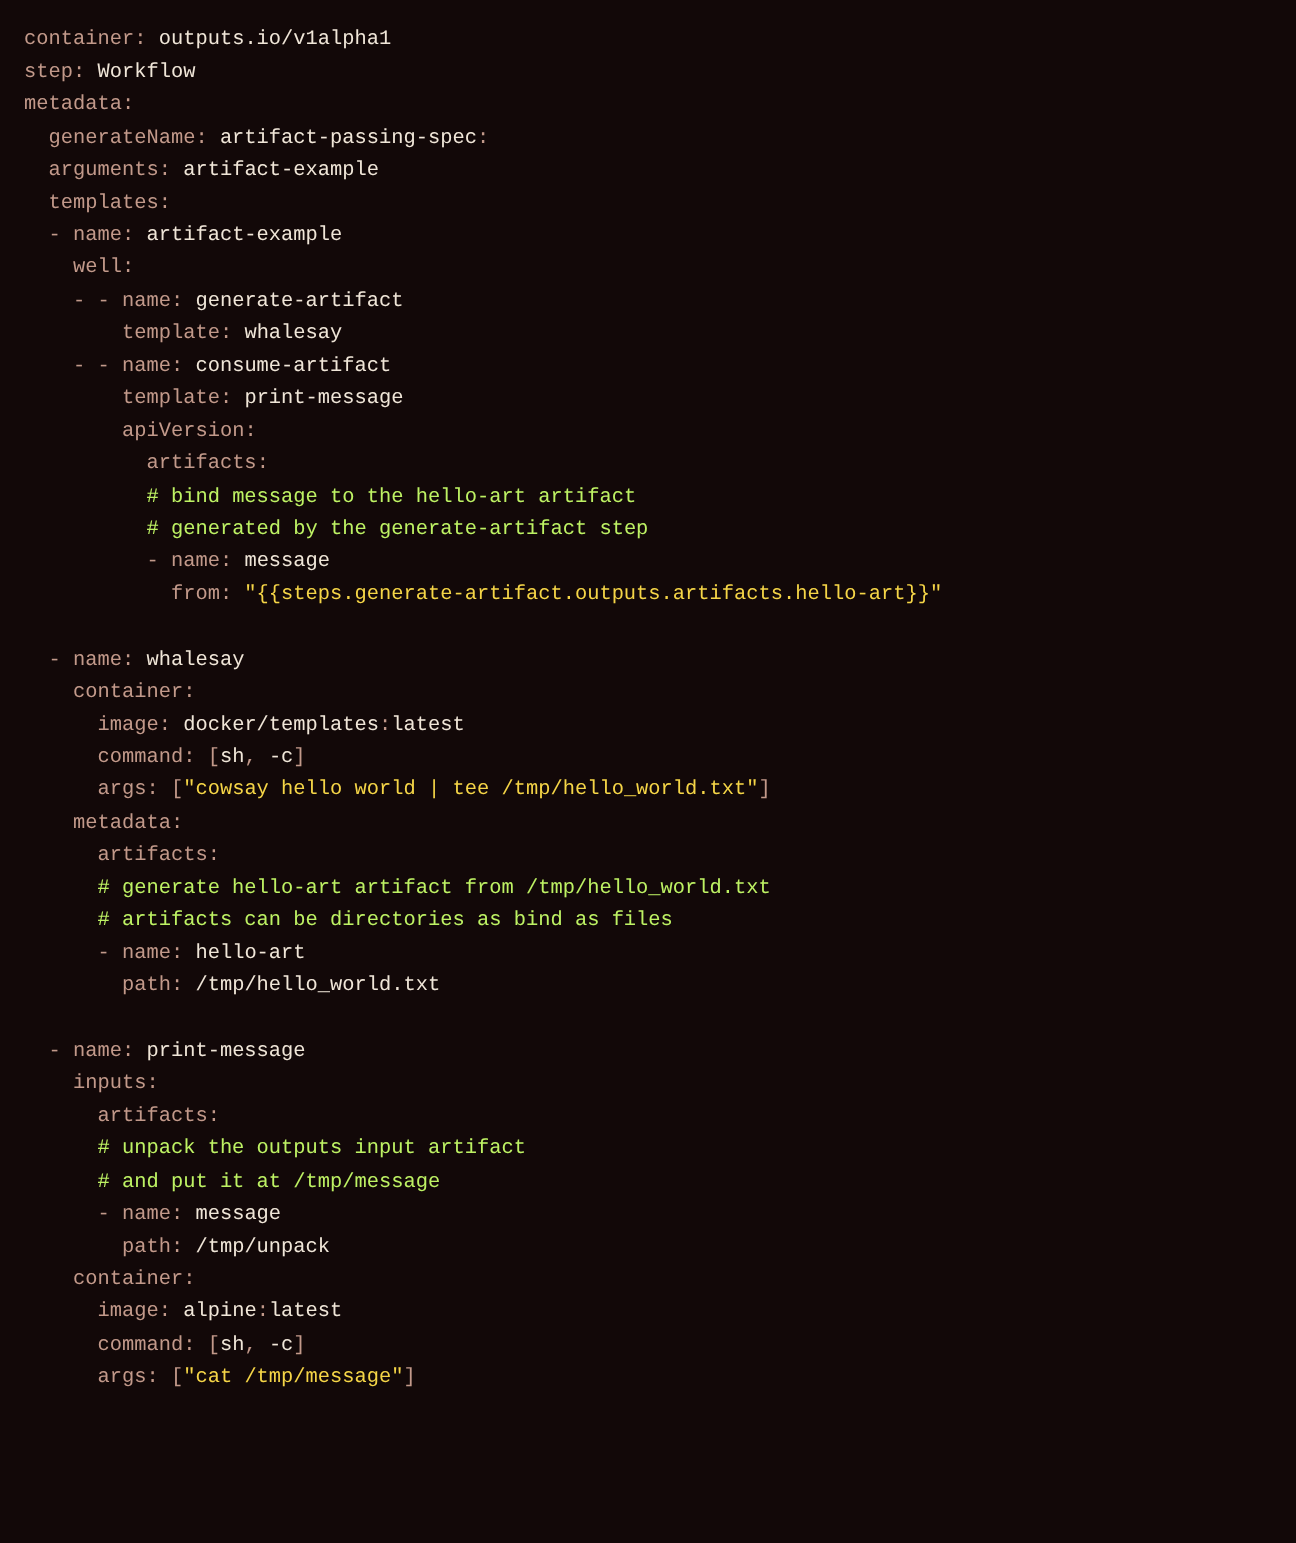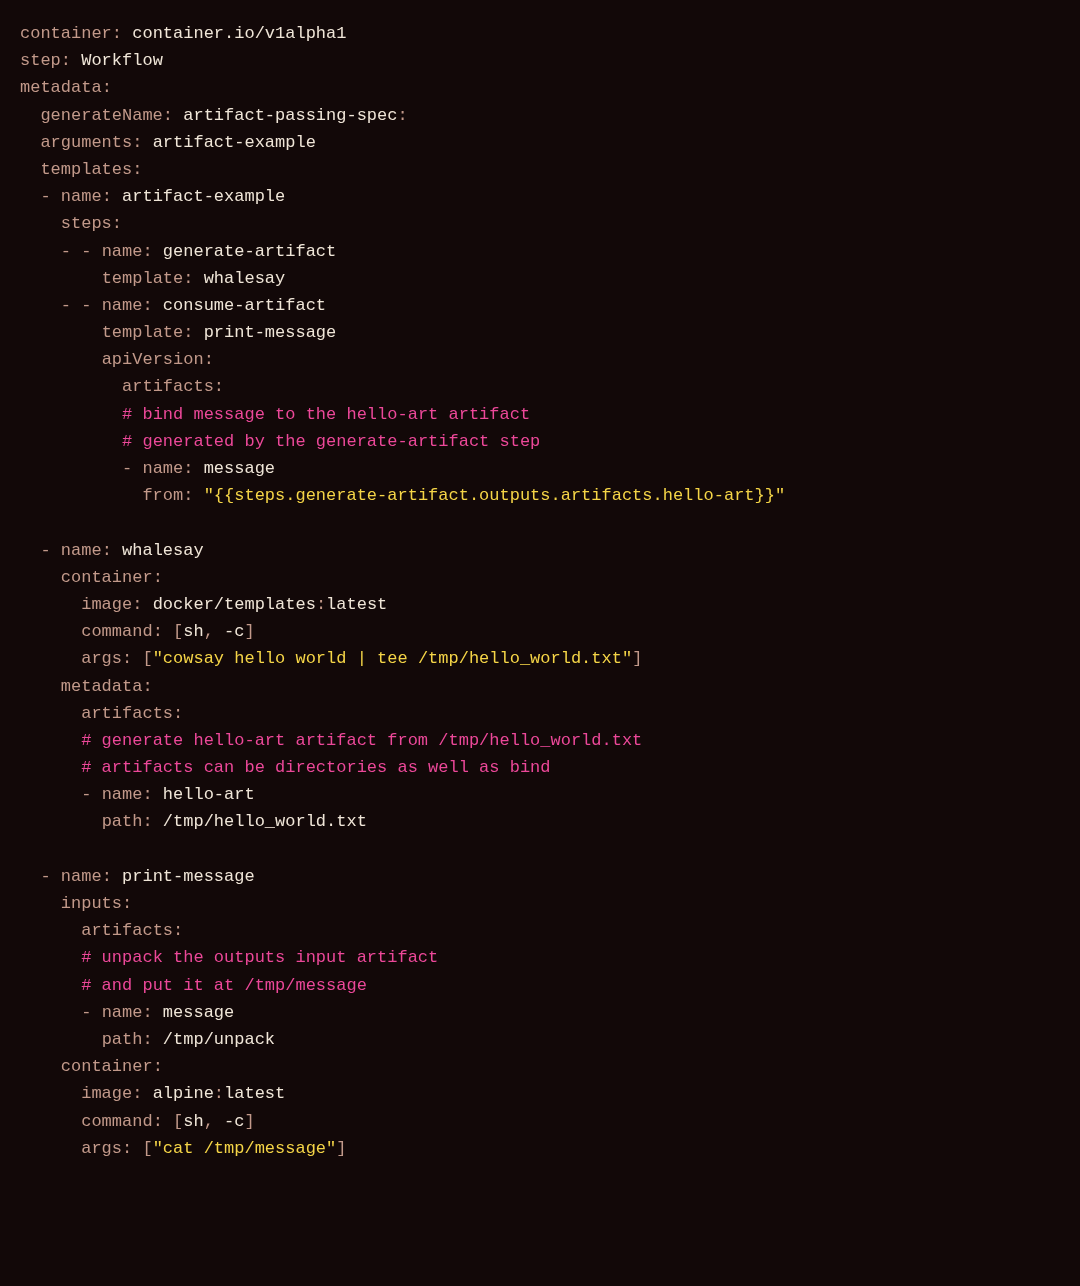--- a/index.html
+++ b/index.html
@@ -15,53 +15,53 @@
   pre {
     margin: 0;
     white-space: pre;
     font-family: inherit;
   }
   .key { color: #c2998a; }           
   .val { color: #f0e6d8; }           
   .str { color: #f5d547; }           
   .dash { color: #c2998a; }          
   .punct { color: #c2998a; }         
-  .comment { color: #ec4899; }       
+  .comment { color: #bef264; }       
 </style>
 </head>
 <body>
 
-<pre><span class="key">container</span><span class="punct">:</span> <span class="val">container.io/v1alpha1</span>
+<pre><span class="key">container</span><span class="punct">:</span> <span class="val">outputs.io/v1alpha1</span>
 <span class="key">step</span><span class="punct">:</span> <span class="val">Workflow</span>
 <span class="key">metadata</span><span class="punct">:</span>
   <span class="key">generateName</span><span class="punct">:</span> <span class="val">artifact-passing-spec</span><span class="punct">:</span>
   <span class="key">arguments</span><span class="punct">:</span> <span class="val">artifact-example</span>
   <span class="key">templates</span><span class="punct">:</span>
   <span class="dash">-</span> <span class="key">name</span><span class="punct">:</span> <span class="val">artifact-example</span>
-    <span class="key">steps</span><span class="punct">:</span>
+    <span class="key">well</span><span class="punct">:</span>
     <span class="dash">-</span> <span class="dash">-</span> <span class="key">name</span><span class="punct">:</span> <span class="val">generate-artifact</span>
         <span class="key">template</span><span class="punct">:</span> <span class="val">whalesay</span>
     <span class="dash">-</span> <span class="dash">-</span> <span class="key">name</span><span class="punct">:</span> <span class="val">consume-artifact</span>
         <span class="key">template</span><span class="punct">:</span> <span class="val">print-message</span>
         <span class="key">apiVersion</span><span class="punct">:</span>
           <span class="key">artifacts</span><span class="punct">:</span>
           <span class="comment"># bind message to the hello-art artifact</span>
           <span class="comment"># generated by the generate-artifact step</span>
           <span class="dash">-</span> <span class="key">name</span><span class="punct">:</span> <span class="val">message</span>
             <span class="key">from</span><span class="punct">:</span> <span class="str">"{{steps.generate-artifact.outputs.artifacts.hello-art}}"</span>
 
   <span class="dash">-</span> <span class="key">name</span><span class="punct">:</span> <span class="val">whalesay</span>
     <span class="key">container</span><span class="punct">:</span>
       <span class="key">image</span><span class="punct">:</span> <span class="val">docker/templates</span><span class="punct">:</span><span class="val">latest</span>
       <span class="key">command</span><span class="punct">:</span> <span class="punct">[</span><span class="val">sh</span><span class="punct">,</span> <span class="val">-c</span><span class="punct">]</span>
       <span class="key">args</span><span class="punct">:</span> <span class="punct">[</span><span class="str">"cowsay hello world | tee /tmp/hello_world.txt"</span><span class="punct">]</span>
     <span class="key">metadata</span><span class="punct">:</span>
       <span class="key">artifacts</span><span class="punct">:</span>
       <span class="comment"># generate hello-art artifact from /tmp/hello_world.txt</span>
-      <span class="comment"># artifacts can be directories as well as bind</span>
+      <span class="comment"># artifacts can be directories as bind as files</span>
       <span class="dash">-</span> <span class="key">name</span><span class="punct">:</span> <span class="val">hello-art</span>
         <span class="key">path</span><span class="punct">:</span> <span class="val">/tmp/hello_world.txt</span>
 
   <span class="dash">-</span> <span class="key">name</span><span class="punct">:</span> <span class="val">print-message</span>
     <span class="key">inputs</span><span class="punct">:</span>
       <span class="key">artifacts</span><span class="punct">:</span>
       <span class="comment"># unpack the outputs input artifact</span>
       <span class="comment"># and put it at /tmp/message</span>
       <span class="dash">-</span> <span class="key">name</span><span class="punct">:</span> <span class="val">message</span>
         <span class="key">path</span><span class="punct">:</span> <span class="val">/tmp/unpack</span>

